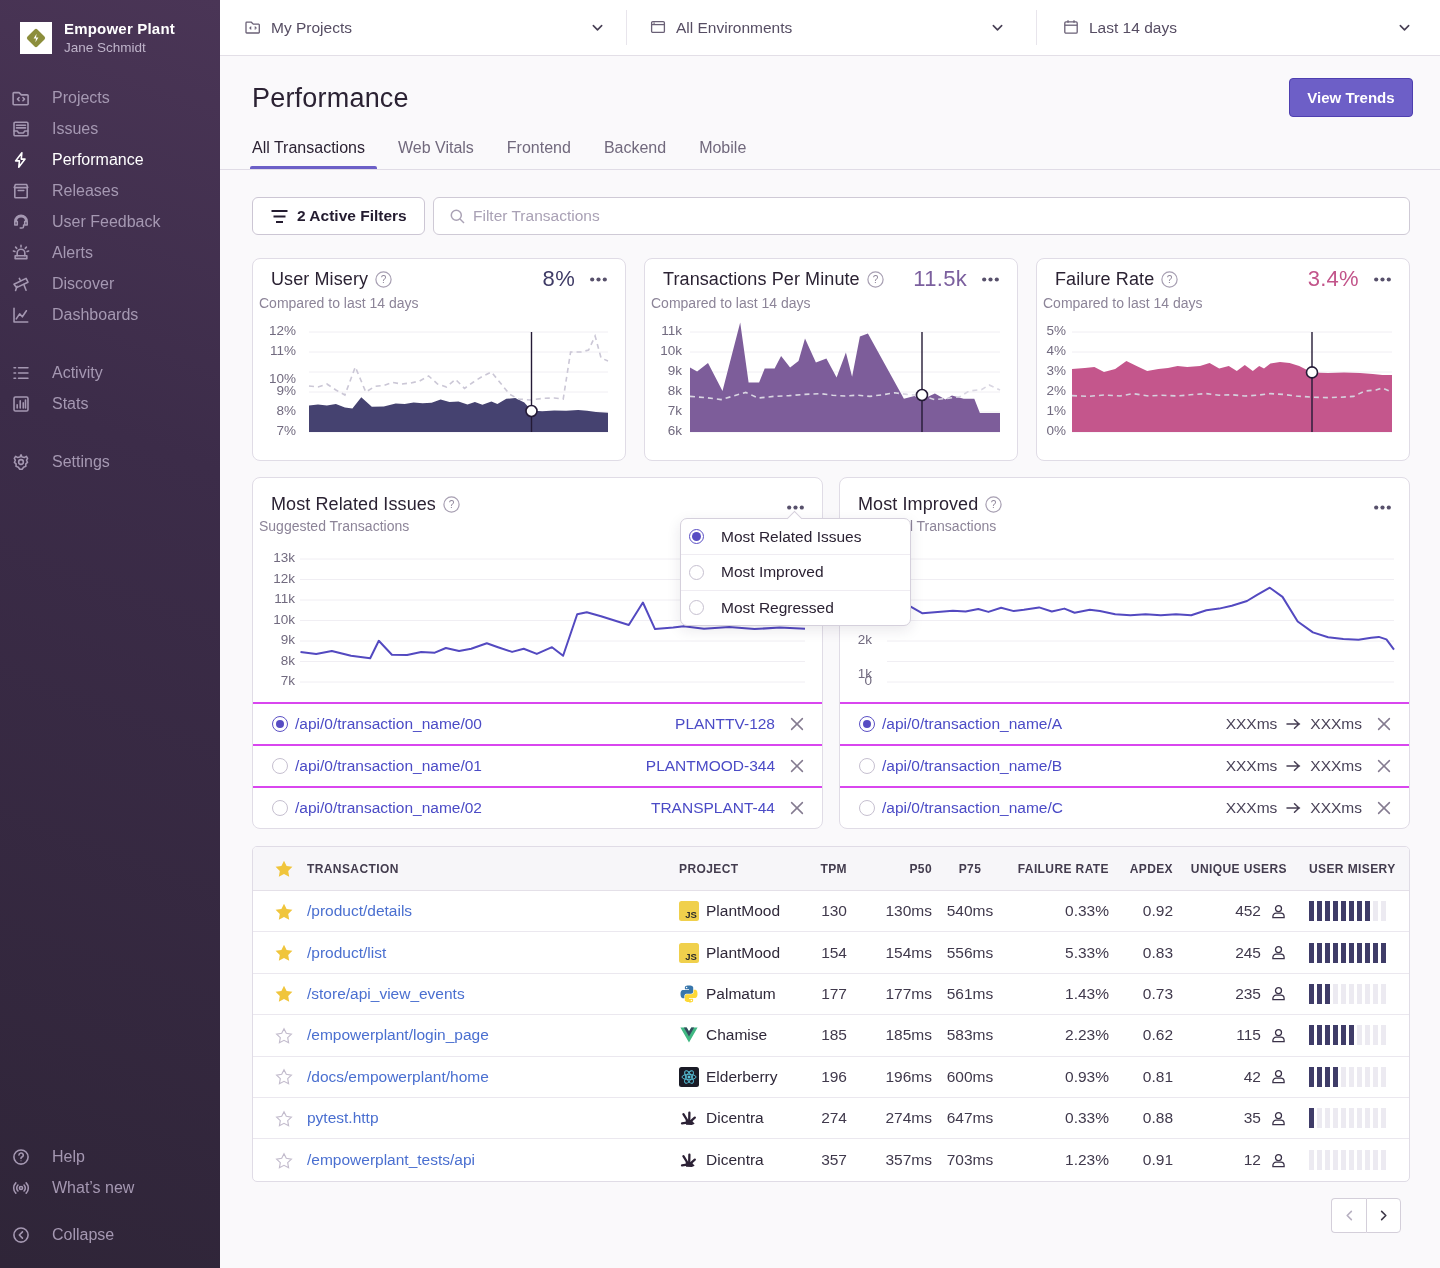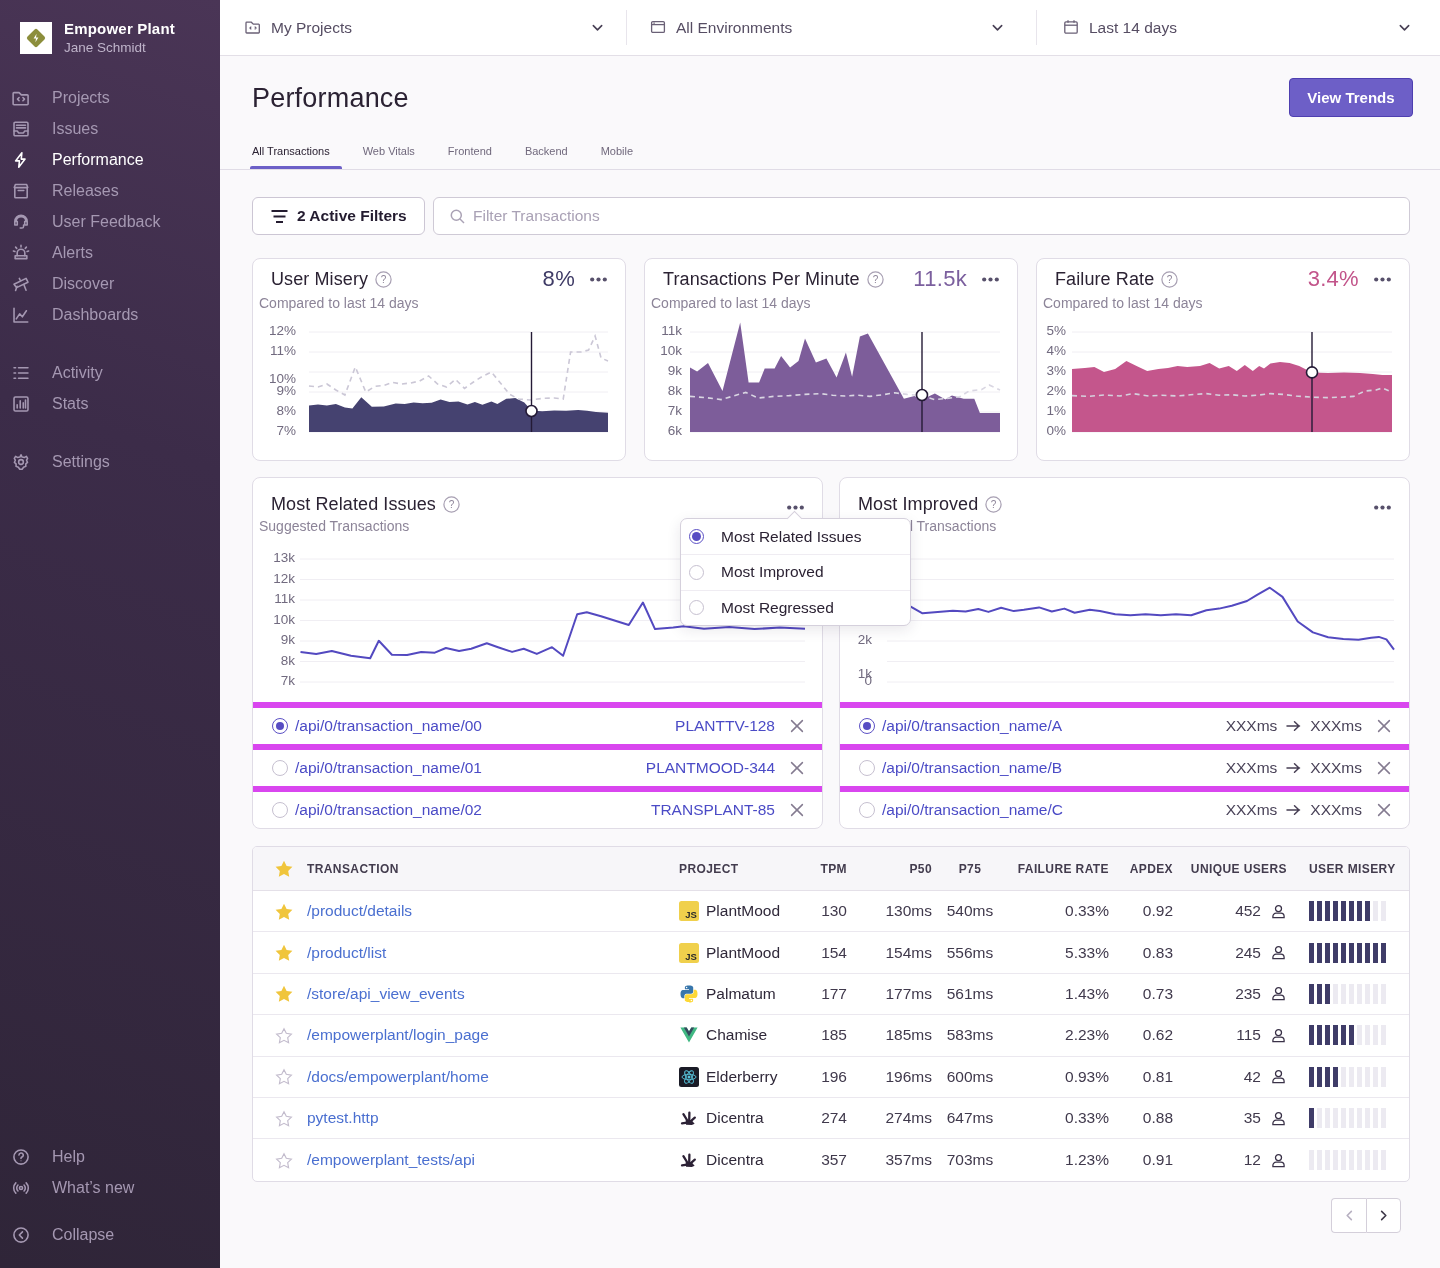--- a/index.html
+++ b/index.html
@@ -22,21 +22,21 @@
 .main{position:absolute;left:220px;top:0;width:1220px;height:1268px}
 .topbar{height:56px;background:#fff;border-bottom:1px solid #e3dfe7;display:flex;align-items:stretch}
 .tb-item{display:flex;font-size:15.5px;color:#564d63}
 .tb-sep{width:1px;background:#e8e5ec;margin:10px 0}
 .tb-ic{display:inline-flex;margin-right:10px}
 
 .header{background:#faf9fb;padding:0 32px;border-bottom:1px solid #e0dce6;height:114px;position:relative}
 h1{font-size:27px;font-weight:500;color:#2b2233;letter-spacing:.2px;position:absolute;top:27px;left:32px}
 .btn-trends{position:absolute;right:27px;top:22px;width:124px;height:39px;background:#6d5fc7;border:1px solid #4e3fb0;border-radius:4px;color:#fff;font-weight:bold;font-size:15px;display:flex;align-items:center;justify-content:center}
 .tabs{position:absolute;left:32px;bottom:0;display:flex}
-.tab{font-size:11px;color:#71697d;margin-right:33px;padding-bottom:12px;position:relative}
+.tab{font-size:16px;color:#71697d;margin-right:33px;padding-bottom:12px;position:relative}
 .tab.active{color:#2b2233}
 .tab.active:after{content:"";position:absolute;left:-2px;right:-12px;bottom:0;height:3px;background:#6c5fc7;border-radius:2px 2px 0 0}
 
 .content{padding:0 30px 0 32px;position:relative}
 .filterrow{margin-top:27px;display:flex}
 .btn-filter{width:173px;height:38px;border:1px solid #ccc6d4;border-radius:6px;background:#fff;display:flex;align-items:center;padding-left:18px;font-size:15.5px;font-weight:bold;color:#241c30}
 .searchbox{flex:1;height:38px;border:1px solid #cfcad6;border-radius:6px;background:#fff;margin-left:8px;display:flex;align-items:center;padding-left:16px;color:#a9a1b5;font-size:15.5px}
 .cards3{margin-top:23px;display:flex}
 .card{background:#fff;border:1px solid #e0dce6;border-radius:8px;position:relative}
 .mcard{width:374px;height:203px;margin-right:18px}
@@ -44,21 +44,21 @@
 .card-head{position:absolute;top:7px;left:18px;right:18px;display:flex;align-items:center}
 .card-title{font-size:18px;color:#2b2233;letter-spacing:.1px}
 .card-sub{position:absolute;top:36px;left:6px;font-size:14px;color:#8c8498}
 .big-val{font-size:22px;margin-left:auto;margin-right:15px;letter-spacing:.3px}
 .ylab{position:absolute;font-size:13.5px;color:#716a7f;text-align:right}
 .chartbox{position:absolute}
 .cards2{margin-top:16px;display:flex}
 .wcard{width:571px;height:352px;margin-right:16px}
 .wcard:last-child{margin-right:0}
 .vrows{position:absolute;left:0;bottom:0;width:100%}
-.vrow{height:42px;border-top:6px solid #d946ef;display:flex;align-items:center;padding:0 17px 0 19px;font-size:15.5px}
+.vrow{height:42px;border-top:2px solid #d946ef;display:flex;align-items:center;padding:0 17px 0 19px;font-size:15.5px}
 .vrow .radio{margin-right:7px}
 .vlink{color:#4b4bc6}
 .vright{margin-left:auto;display:flex;align-items:center}
 .vright .x{margin-left:14px;display:inline-flex}
 .radio{width:16px;height:16px;border-radius:50%;border:1.5px solid #c6c0d0;display:inline-block;background:#fff}
 .radio.sel{border:1.5px solid #5c51c5;position:relative}
 .radio.sel:after{content:"";position:absolute;left:2.5px;top:2.5px;width:8px;height:8px;border-radius:50%;background:#584dc3}
 .msarrow{margin:0 9px;display:inline-flex;align-items:center}
 .msval{color:#4a4359}
 
@@ -478,21 +478,21 @@
                   <svg width="16" height="16" viewBox="0 0 16 16">
                     <path d="M2.6 2.6 L13.4 13.4 M13.4 2.6 L2.6 13.4" stroke="#847b90" stroke-width="1.5" stroke-linecap="round"></path>
                   </svg>
                 </span>
               </span>
             </div>
             <div class="vrow">
               <span class="radio "></span>
               <a class="vlink">/api/0/transaction_name/02</a>
               <span class="vright">
-                <a class="vlink">TRANSPLANT-85</a>
+                <a class="vlink">TRANSPLANT-44</a>
                 <span class="x">
                   <svg width="16" height="16" viewBox="0 0 16 16">
                     <path d="M2.6 2.6 L13.4 13.4 M13.4 2.6 L2.6 13.4" stroke="#847b90" stroke-width="1.5" stroke-linecap="round"></path>
                   </svg>
                 </span>
               </span>
             </div>
           </div>
 </div>
         <div class="card wcard">

